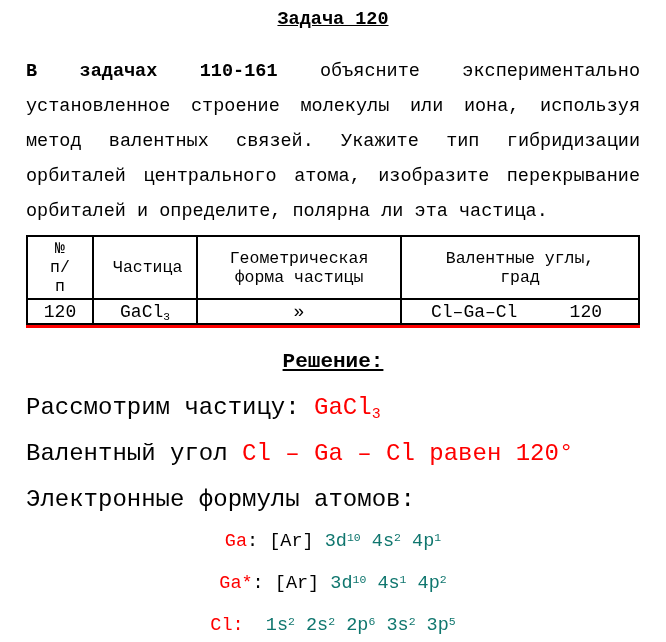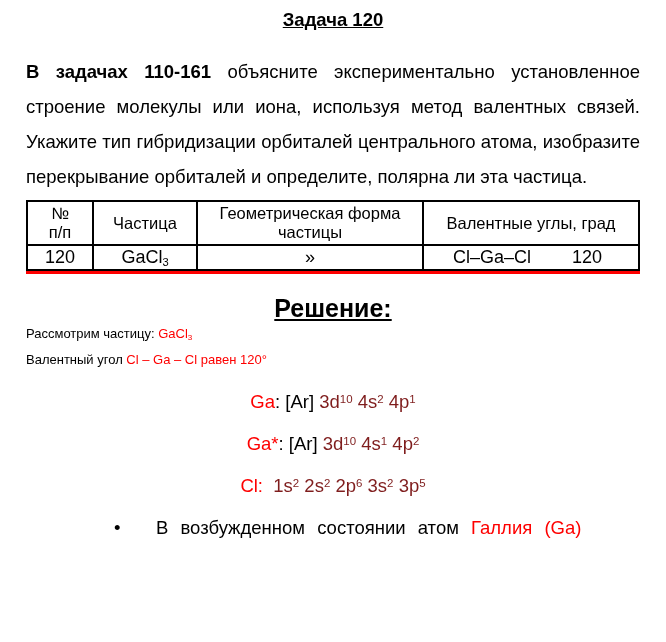--- a/index.html
+++ b/index.html
@@ -3,41 +3,41 @@
 <meta charset="utf-8">
 <style>
   * { margin: 0; padding: 0; box-sizing: border-box; }
   html, body { background: #ffffff; }
   .page {
     position: relative;
     width: 666px;
     height: 642px;
     background: #ffffff;
     overflow: hidden;
-    font-family: Liberation Sans, sans-serif;
+    font-family: Liberation Mono, monospace;
     font-size: 18px;
     color: #000000;
     padding: 8px 26px 0 26px;
   }
   .title {
     text-align: center;
     font-weight: bold;
     font-size: 18.5px;
     text-decoration: underline;
     line-height: 24px;
   }
   .intro {
     margin-top: 22px;
     text-align: justify;
     line-height: 35px;
     font-size: 18.5px;
   }
   .b { font-weight: bold; }
   .c-red { color: #fe0000; }
-  .c-navy { color: #7f1d1d; }
+  .c-navy { color: #0f766e; }
   sup, sub {
     font-size: 0.62em;
     position: relative;
     vertical-align: baseline;
     line-height: 0;
   }
   sup { top: -0.45em; }
   sub { top: 0.28em; }
   table.data-table {
     margin-top: 6px;
@@ -58,43 +58,43 @@
     padding: 2px 19px;
   }
   table.data-table td {
     height: 25px;
     font-size: 18px;
     padding: 1px 4px;
     margin-left: 9px;
   }
   .col-num   { width: 66px; }
   .col-part  { width: 104px; }
-  .col-shape { width: 226px; }
+  .col-shape { width: 204px; }
   .angle-cell-inner {
     display: flex;
     justify-content: space-between;
     padding: 0 32px 0 25px;
   }
   .red-rule {
     height: 3px;
     background: #fe0000;
     margin-top: 0px;
   }
   .solution-heading {
     margin-top: 22px;
     text-align: center;
     font-weight: bold;
-    font-size: 25px;
+    font-size: 21px;
     text-decoration: underline;
     line-height: 24px;
   }
   .sol-line {
-    margin-top: 1px;
+    margin-top: 21px;
     line-height: 25px;
-    font-size: 13px;
+    font-size: 24px;
   }
   .formula-line {
     margin-top: 17px;
     line-height: 25px;
     text-align: center;
     font-size: 18.5px;
   }
   .bullet-line {
     margin-top: 17px;
     line-height: 25px;
@@ -142,20 +142,21 @@
   </table>
 
   <div class="red-rule"></div>
 
   <div class="solution-heading">Решение:</div>
 
   <p class="sol-line"><span>Рассмотрим частицу: </span><span class="c-red">GaCl</span><sub class="c-red">3</sub></p>
 
   <p class="sol-line"><span>Валентный угол </span><span class="c-red">Cl – Ga – Cl равен 120°</span></p>
 
+  <p class="sol-line">Электронные формулы атомов:</p>
 
   <p class="formula-line"><span class="c-red">Ga</span><span>: [Ar] </span><span class="c-navy">3d</span><sup class="c-navy">10</sup><span class="c-navy"> 4s</span><sup class="c-navy">2</sup><span class="c-navy"> 4p</span><sup class="c-navy">1</sup></p>
 
   <p class="formula-line"><span class="c-red">Ga*</span><span>: [Ar] </span><span class="c-navy">3d</span><sup class="c-navy">10</sup><span class="c-navy"> 4s</span><sup class="c-navy">1</sup><span class="c-navy"> 4p</span><sup class="c-navy">2</sup></p>
 
   <p class="formula-line"><span class="c-red">Cl:</span><span class="c-navy">&nbsp; 1s</span><sup class="c-navy">2</sup><span class="c-navy"> 2s</span><sup class="c-navy">2</sup><span class="c-navy"> 2p</span><sup class="c-navy">6</sup><span class="c-navy"> 3s</span><sup class="c-navy">2</sup><span class="c-navy"> 3p</span><sup class="c-navy">5</sup></p>
 
 
   <p class="bullet-line"><span class="bullet-marker">•</span><span><span>В возбужденном состоянии атом </span><span class="c-red">Галлия (Ga)</span></span></p>
 

